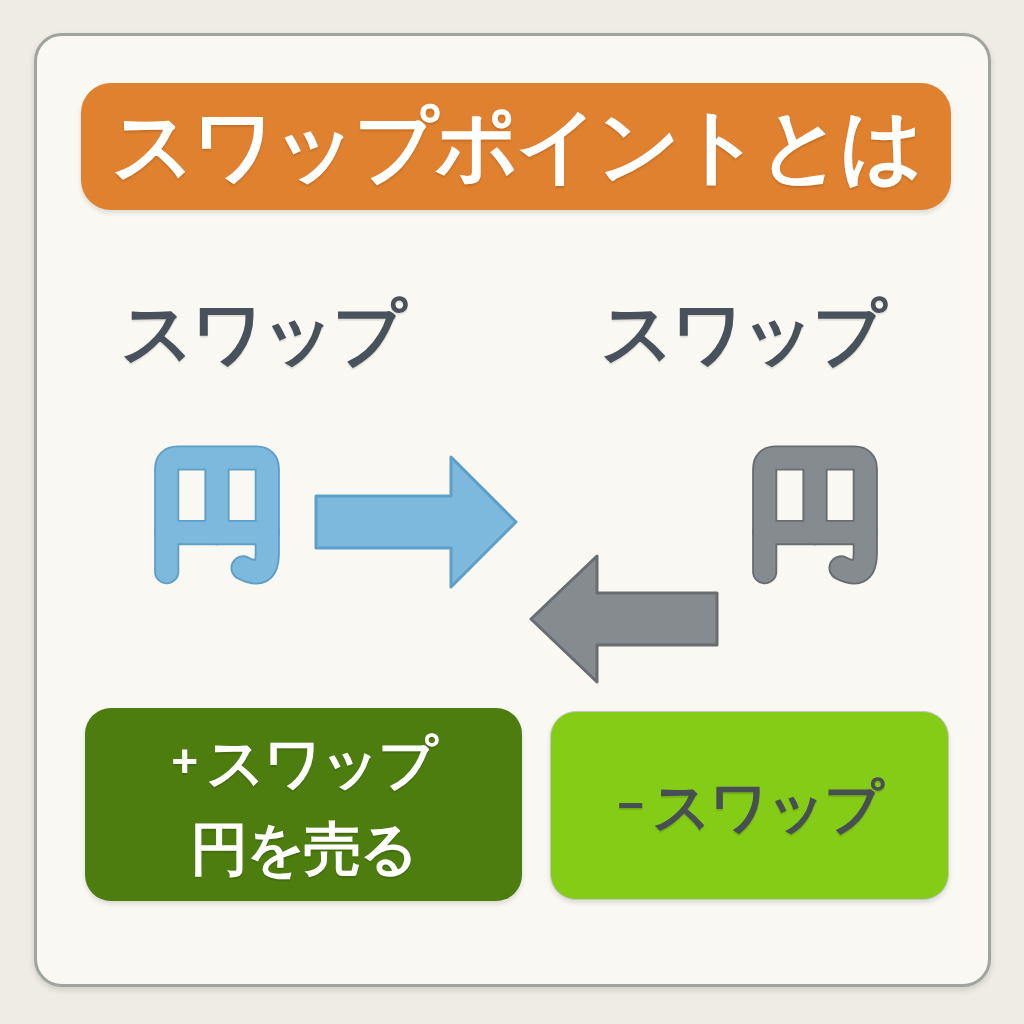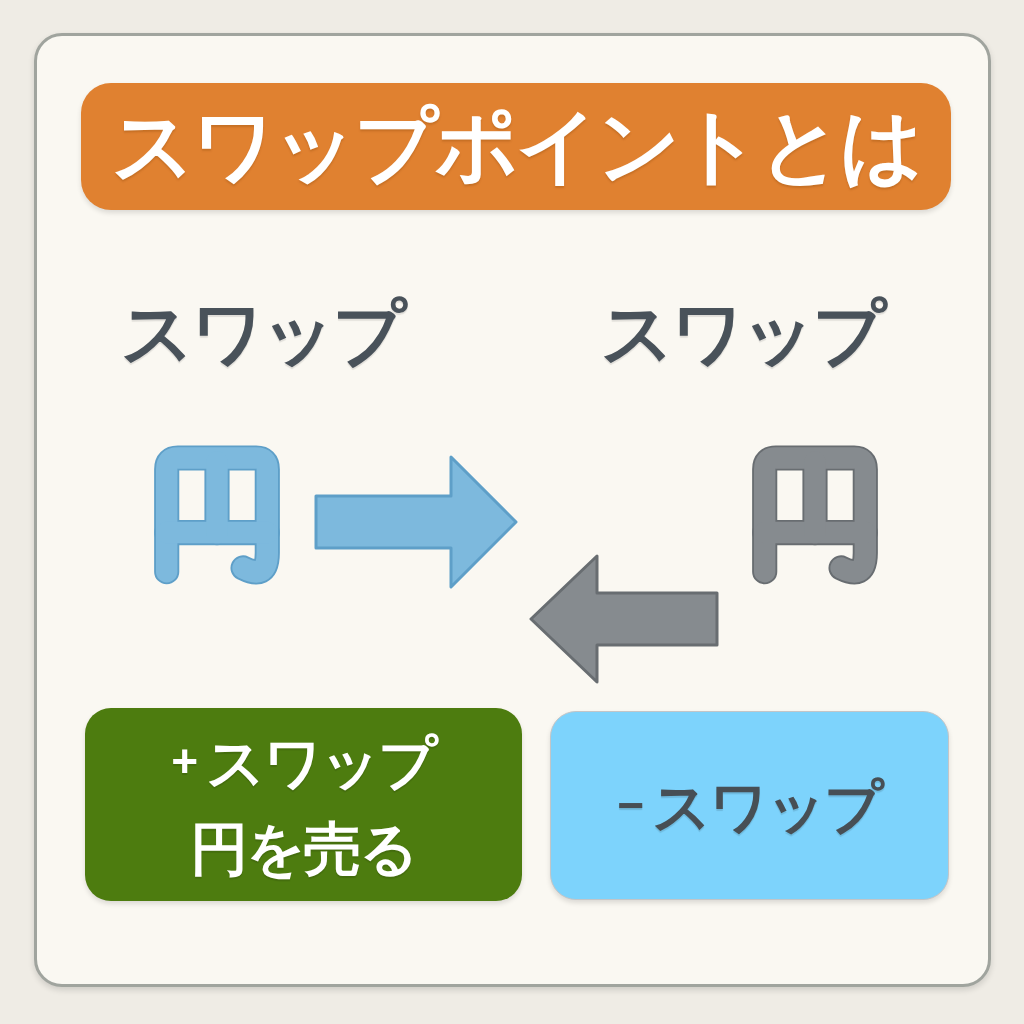--- a/index.html
+++ b/index.html
@@ -61,21 +61,21 @@
     display: flex; flex-direction: column; align-items: center; justify-content: center;
     text-align: center;
     box-shadow: 0 3px 5px rgba(0,0,0,0.12);
   }
   .result-box.receive {
     left: 48px; top: 672px; width: 437px; height: 193px;
     background: #4d7c0f; color: #ffffff;
   }
   .result-box.pay {
     left: 513px; top: 675px; width: 397px; height: 187px;
-    background: #7dd3fc; color: #474f55;
+    background: #84cc16; color: #474f55;
     border: 1px solid #c3c5c7;
     text-align: right;
   }
   .result-line {
     font-size: 58px; font-weight: bold; line-height: 86px;
     letter-spacing: -2px; white-space: nowrap;
     text-shadow: 0 2px 1px rgba(0,0,0,0.12);
   }
   .sign { font-size: 46px; margin-right: 10px; vertical-align: 6px; }
 </style>

